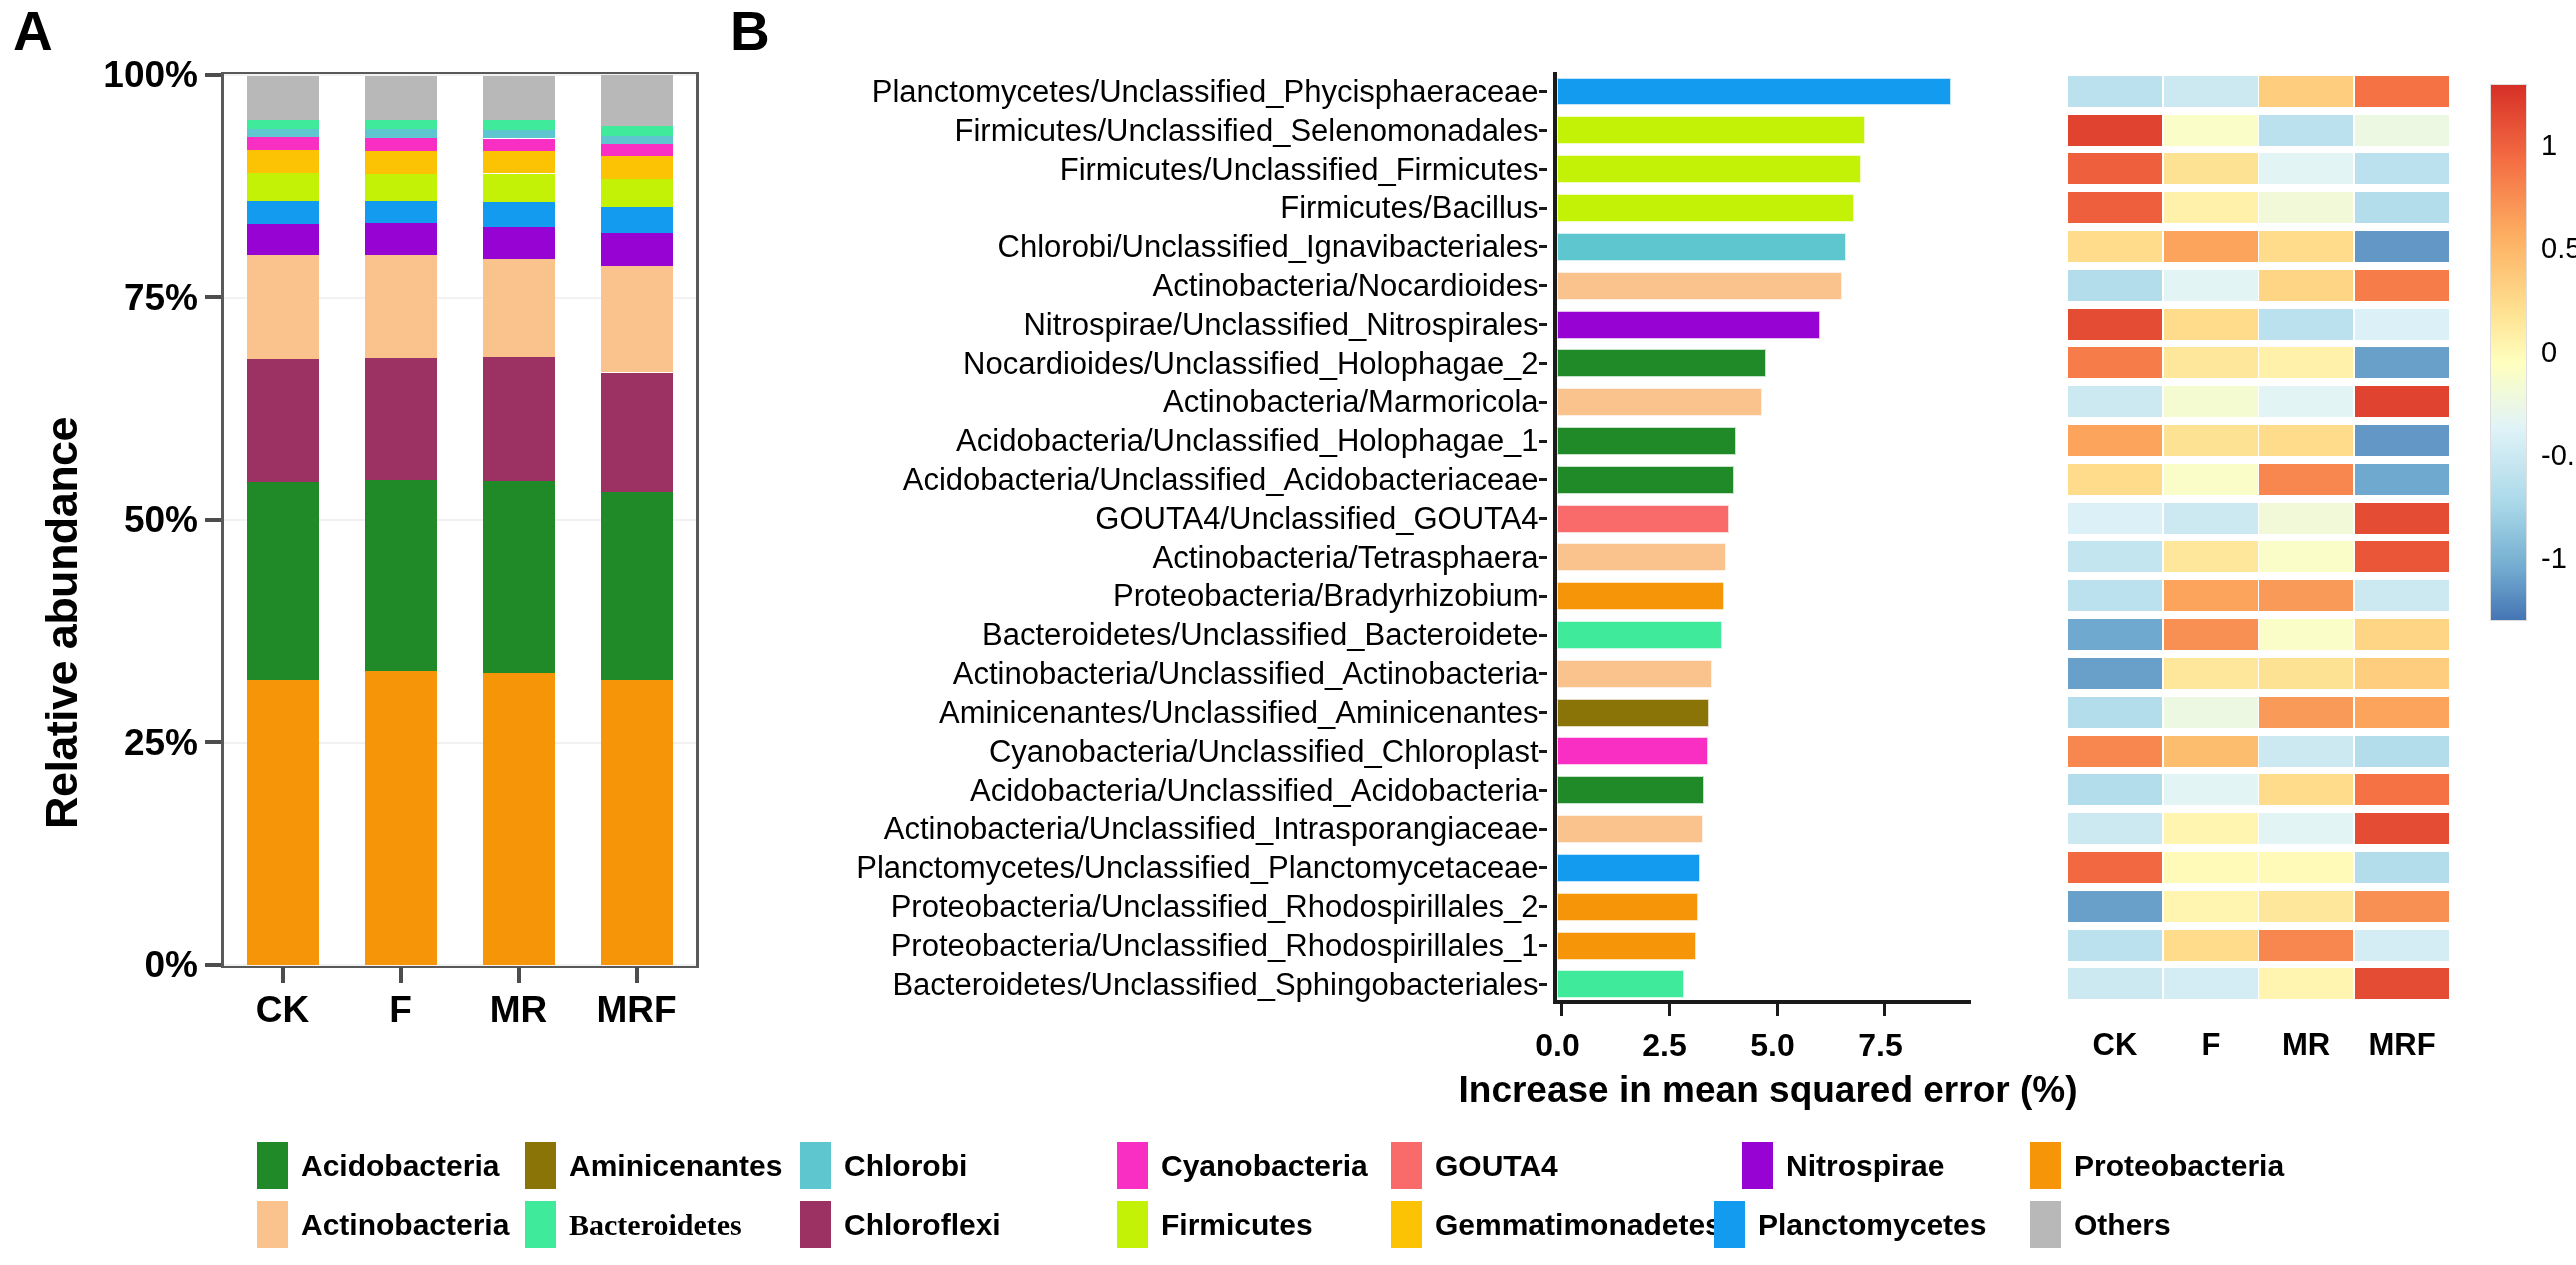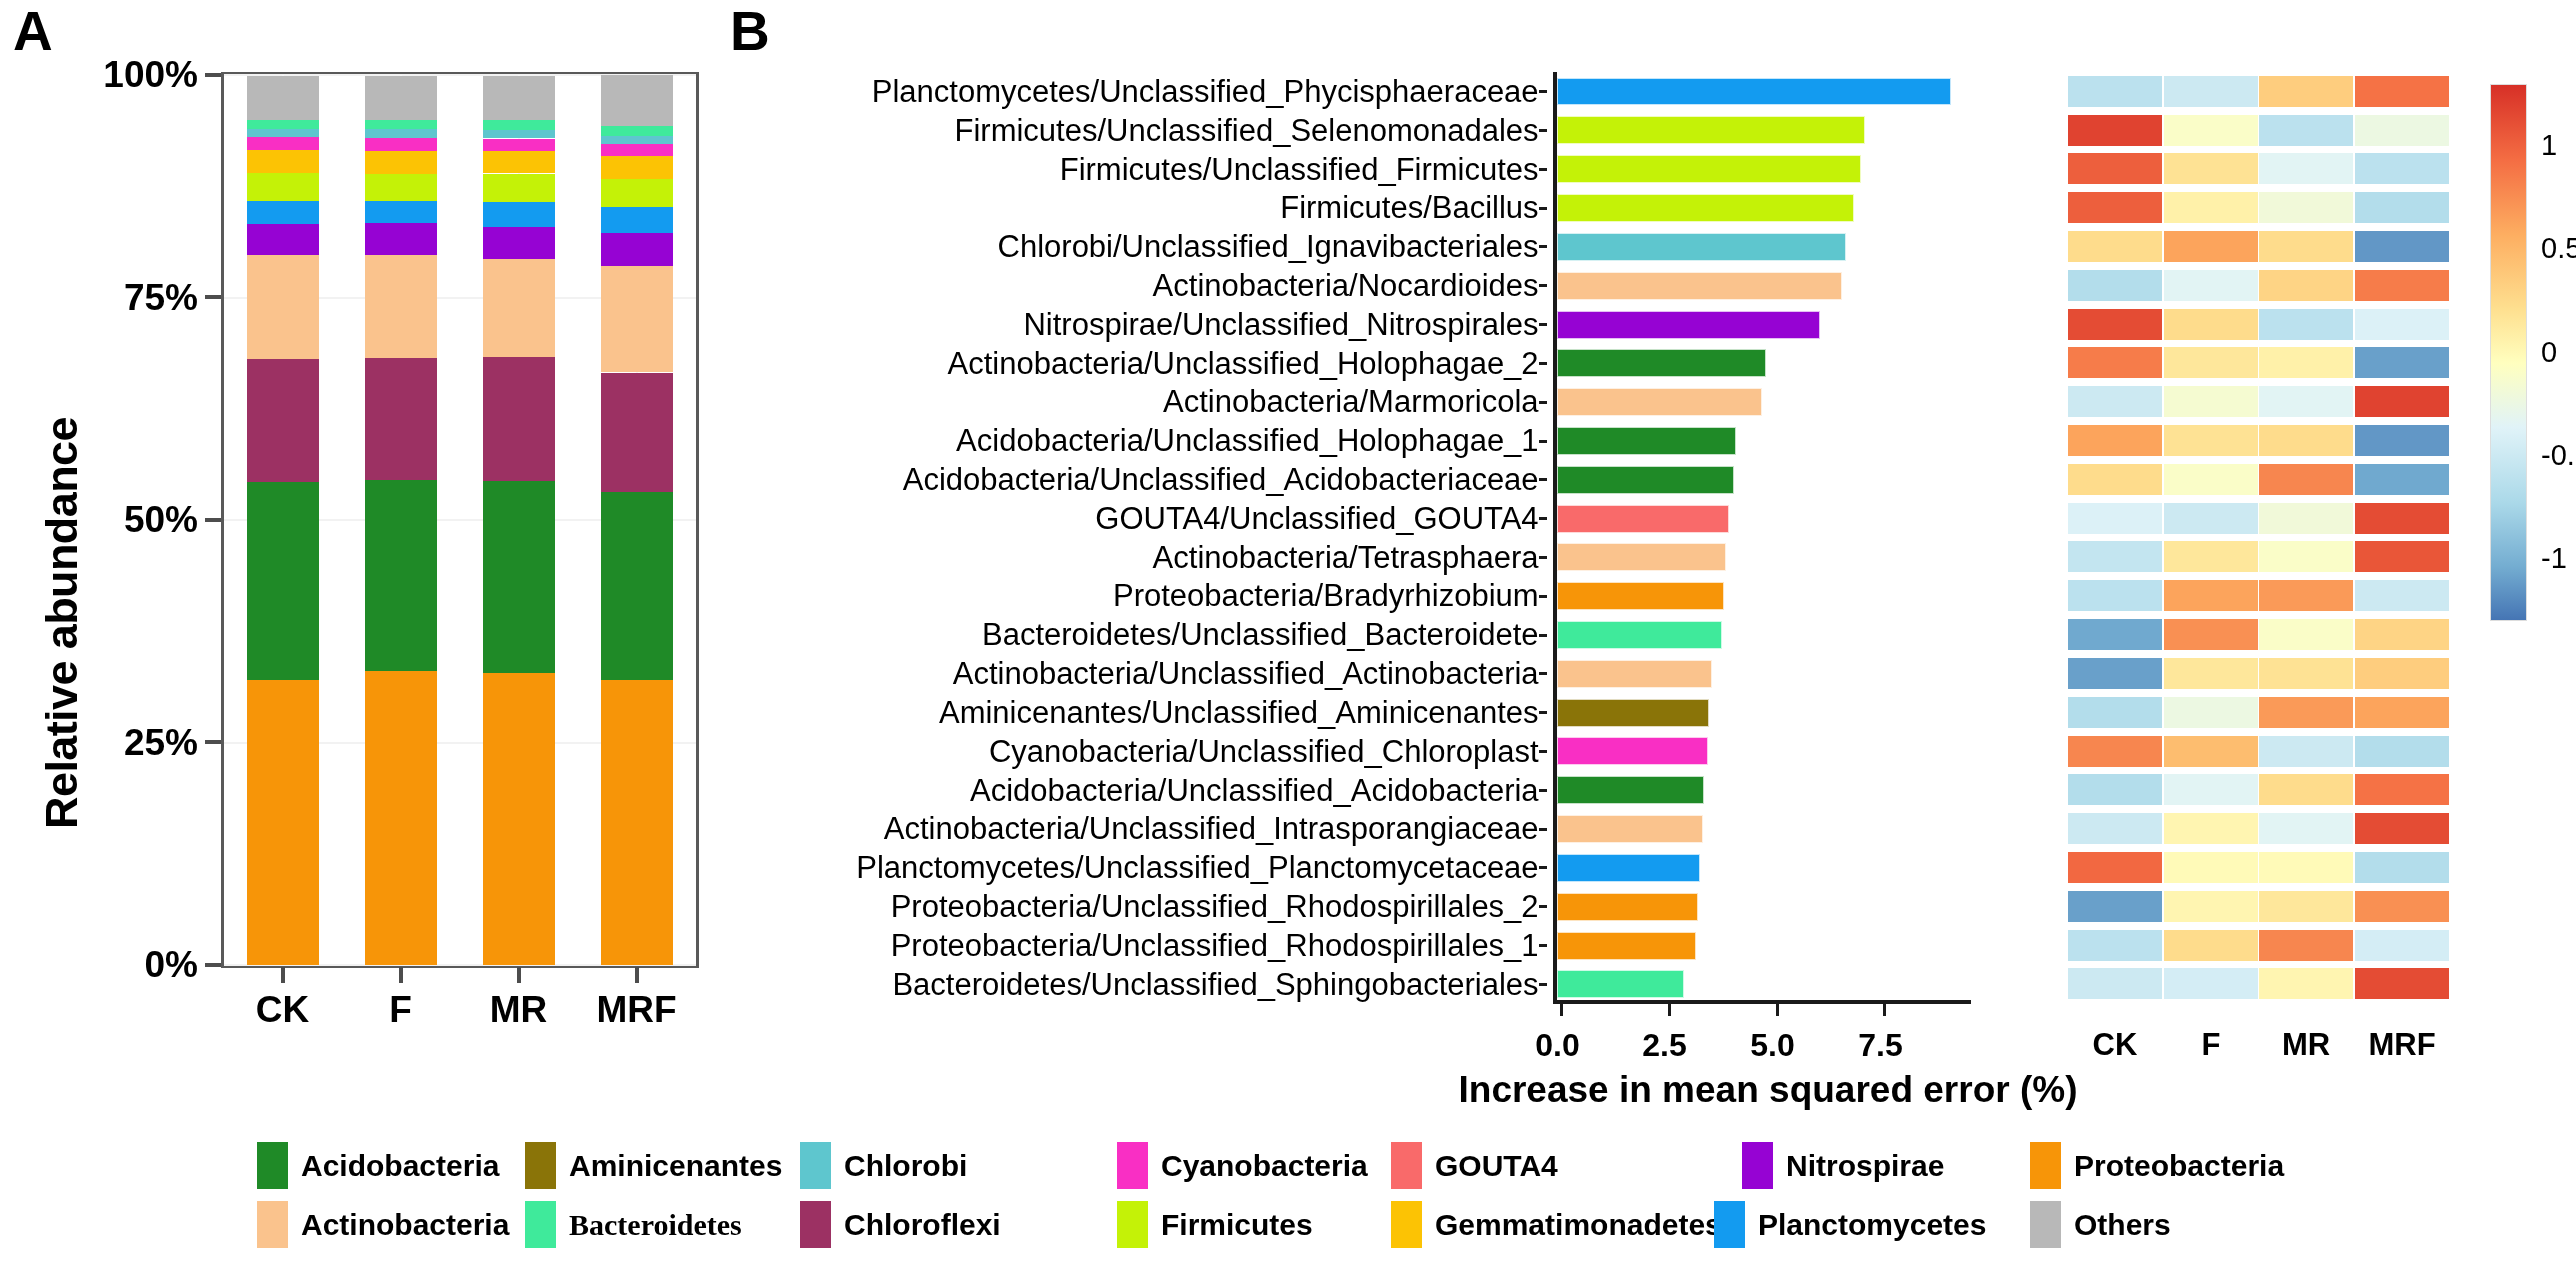--- a/index.html
+++ b/index.html
@@ -170,21 +170,21 @@
         <div class="b-name" style="top: 82px;">Firmicutes/Unclassified_Firmicutes</div>
         <div class="b-nametick" style="top: 96px;"></div>
         <div class="b-name" style="top: 120px;">Firmicutes/Bacillus</div>
         <div class="b-nametick" style="top: 135px;"></div>
         <div class="b-name" style="top: 159px;">Chlorobi/Unclassified_Ignavibacteriales</div>
         <div class="b-nametick" style="top: 173px;"></div>
         <div class="b-name" style="top: 198px;">Actinobacteria/Nocardioides</div>
         <div class="b-nametick" style="top: 212px;"></div>
         <div class="b-name" style="top: 237px;">Nitrospirae/Unclassified_Nitrospirales</div>
         <div class="b-nametick" style="top: 251px;"></div>
-        <div class="b-name" style="top: 276px;">Actinobacteria/Unclassified_Holophagae_2</div>
+        <div class="b-name" style="top: 276px;">Nocardioides/Unclassified_Holophagae_2</div>
         <div class="b-nametick" style="top: 290px;"></div>
         <div class="b-name" style="top: 314px;">Actinobacteria/Marmoricola</div>
         <div class="b-nametick" style="top: 329px;"></div>
         <div class="b-name" style="top: 353px;">Acidobacteria/Unclassified_Holophagae_1</div>
         <div class="b-nametick" style="top: 368px;"></div>
         <div class="b-name" style="top: 392px;">Acidobacteria/Unclassified_Acidobacteriaceae</div>
         <div class="b-nametick" style="top: 406px;"></div>
         <div class="b-name" style="top: 431px;">GOUTA4/Unclassified_GOUTA4</div>
         <div class="b-nametick" style="top: 445px;"></div>
         <div class="b-name" style="top: 470px;">Actinobacteria/Tetrasphaera</div>

